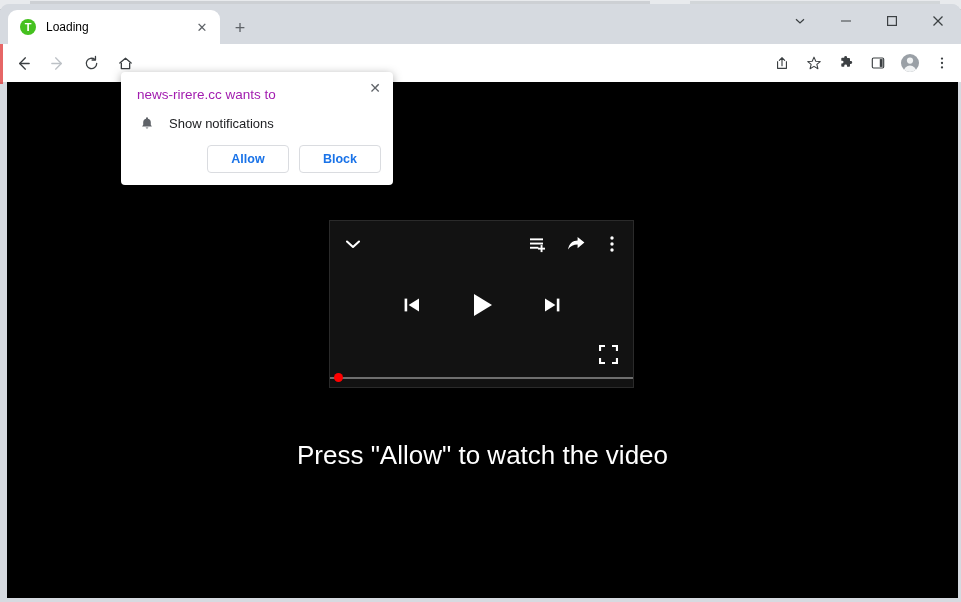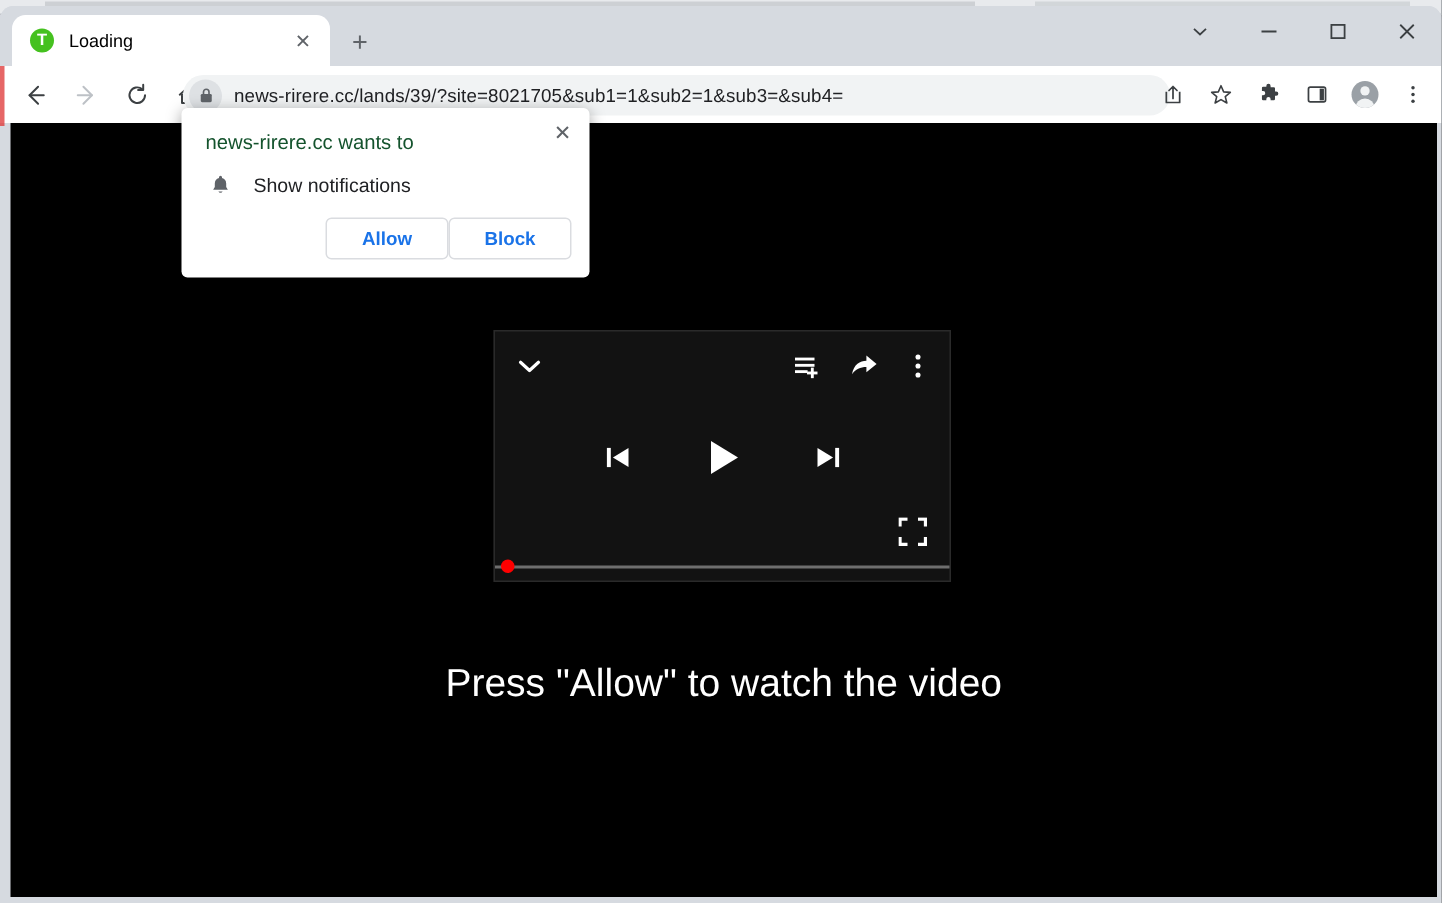--- a/index.html
+++ b/index.html
@@ -230,38 +230,38 @@
     z-index: 50;
   }
   .perm-close {
     position: absolute; right: 8px; top: 6px;
     width: 20px; height: 20px;
     display: flex; align-items: center; justify-content: center;
     color: #5f6368; font-size: 14px; line-height: 1;
   }
   .perm-title {
     position: absolute; left: 16px; top: 15px;
-    font-size: 13.5px; color: #14532d;
+    font-size: 13.5px; color: #a21caf;
   }
   .perm-row {
     position: absolute; left: 16px; top: 40px;
     display: flex; align-items: center;
   }
   .perm-bell {
     width: 20px; height: 22px;
     display: flex; align-items: center; justify-content: center;
     color: #5f6368;
   }
   .perm-label {
     margin-left: 12px;
     font-size: 13px; color: #202124;
   }
   .perm-buttons {
     position: absolute; right: 12px; bottom: 12px;
-    display: flex; 
+    display: flex; gap: 10px;
   }
   .perm-btn {
     min-width: 52px; height: 26px; padding: 0 14px;
     border: 1px solid #dadce0; border-radius: 4px;
     background: #fff;
     color: #1a73e8; font-size: 12.5px; font-weight: bold;
     display: flex; align-items: center; justify-content: center;
   }
 </style>
 </head>
@@ -333,29 +333,20 @@
             <path d="M13.2 1.6 L13.2 5.3 L9.6 5.3" fill="none" stroke="#3c4043" stroke-width="1.4" stroke-linecap="round" stroke-linejoin="round"></path>
           </svg>
       </div>
       <div class="tb-icon">
         <svg width="17" height="17" viewBox="0 0 18 18">
             <path d="M3 8.6 L9 3.4 L15 8.6" fill="none" stroke="#3c4043" stroke-width="1.4" stroke-linecap="round" stroke-linejoin="round"></path>
             <path d="M4.6 8.2 L4.6 14.4 L13.4 14.4 L13.4 8.2" fill="none" stroke="#3c4043" stroke-width="1.4" stroke-linejoin="round"></path>
           </svg>
       </div>
 
-      <div class="omnibox">
-        <div class="lock-badge">
-          <svg width="11" height="11" viewBox="0 0 12 12">
-              <rect x="2" y="5" width="8" height="6" rx="1" fill="#5f6368"></rect>
-              <path d="M4 5 V3.6 A2 2 0 0 1 8 3.6 V5" fill="none" stroke="#5f6368" stroke-width="1.2"></path>
-            </svg>
-        </div>
-        <div class="omnibox-url">news-rirere.cc/lands/39/?site=8021705&amp;sub1=1&amp;sub2=1&amp;sub3=&amp;sub4=</div>
-      </div>
 
       <div class="tb-right">
         <div class="tb-icon">
           <svg width="16" height="16" viewBox="0 0 18 18">
               <path d="M4 7 L4 15 L14 15 L14 7" fill="none" stroke="#3c4043" stroke-width="1.3" stroke-linejoin="round"></path>
               <path d="M9 12 L9 3 M9 3 L6 6 M9 3 L12 6" fill="none" stroke="#3c4043" stroke-width="1.3" stroke-linecap="round" stroke-linejoin="round"></path>
             </svg>
         </div>
         <div class="tb-icon">
           <svg width="16" height="16" viewBox="0 0 18 18">

